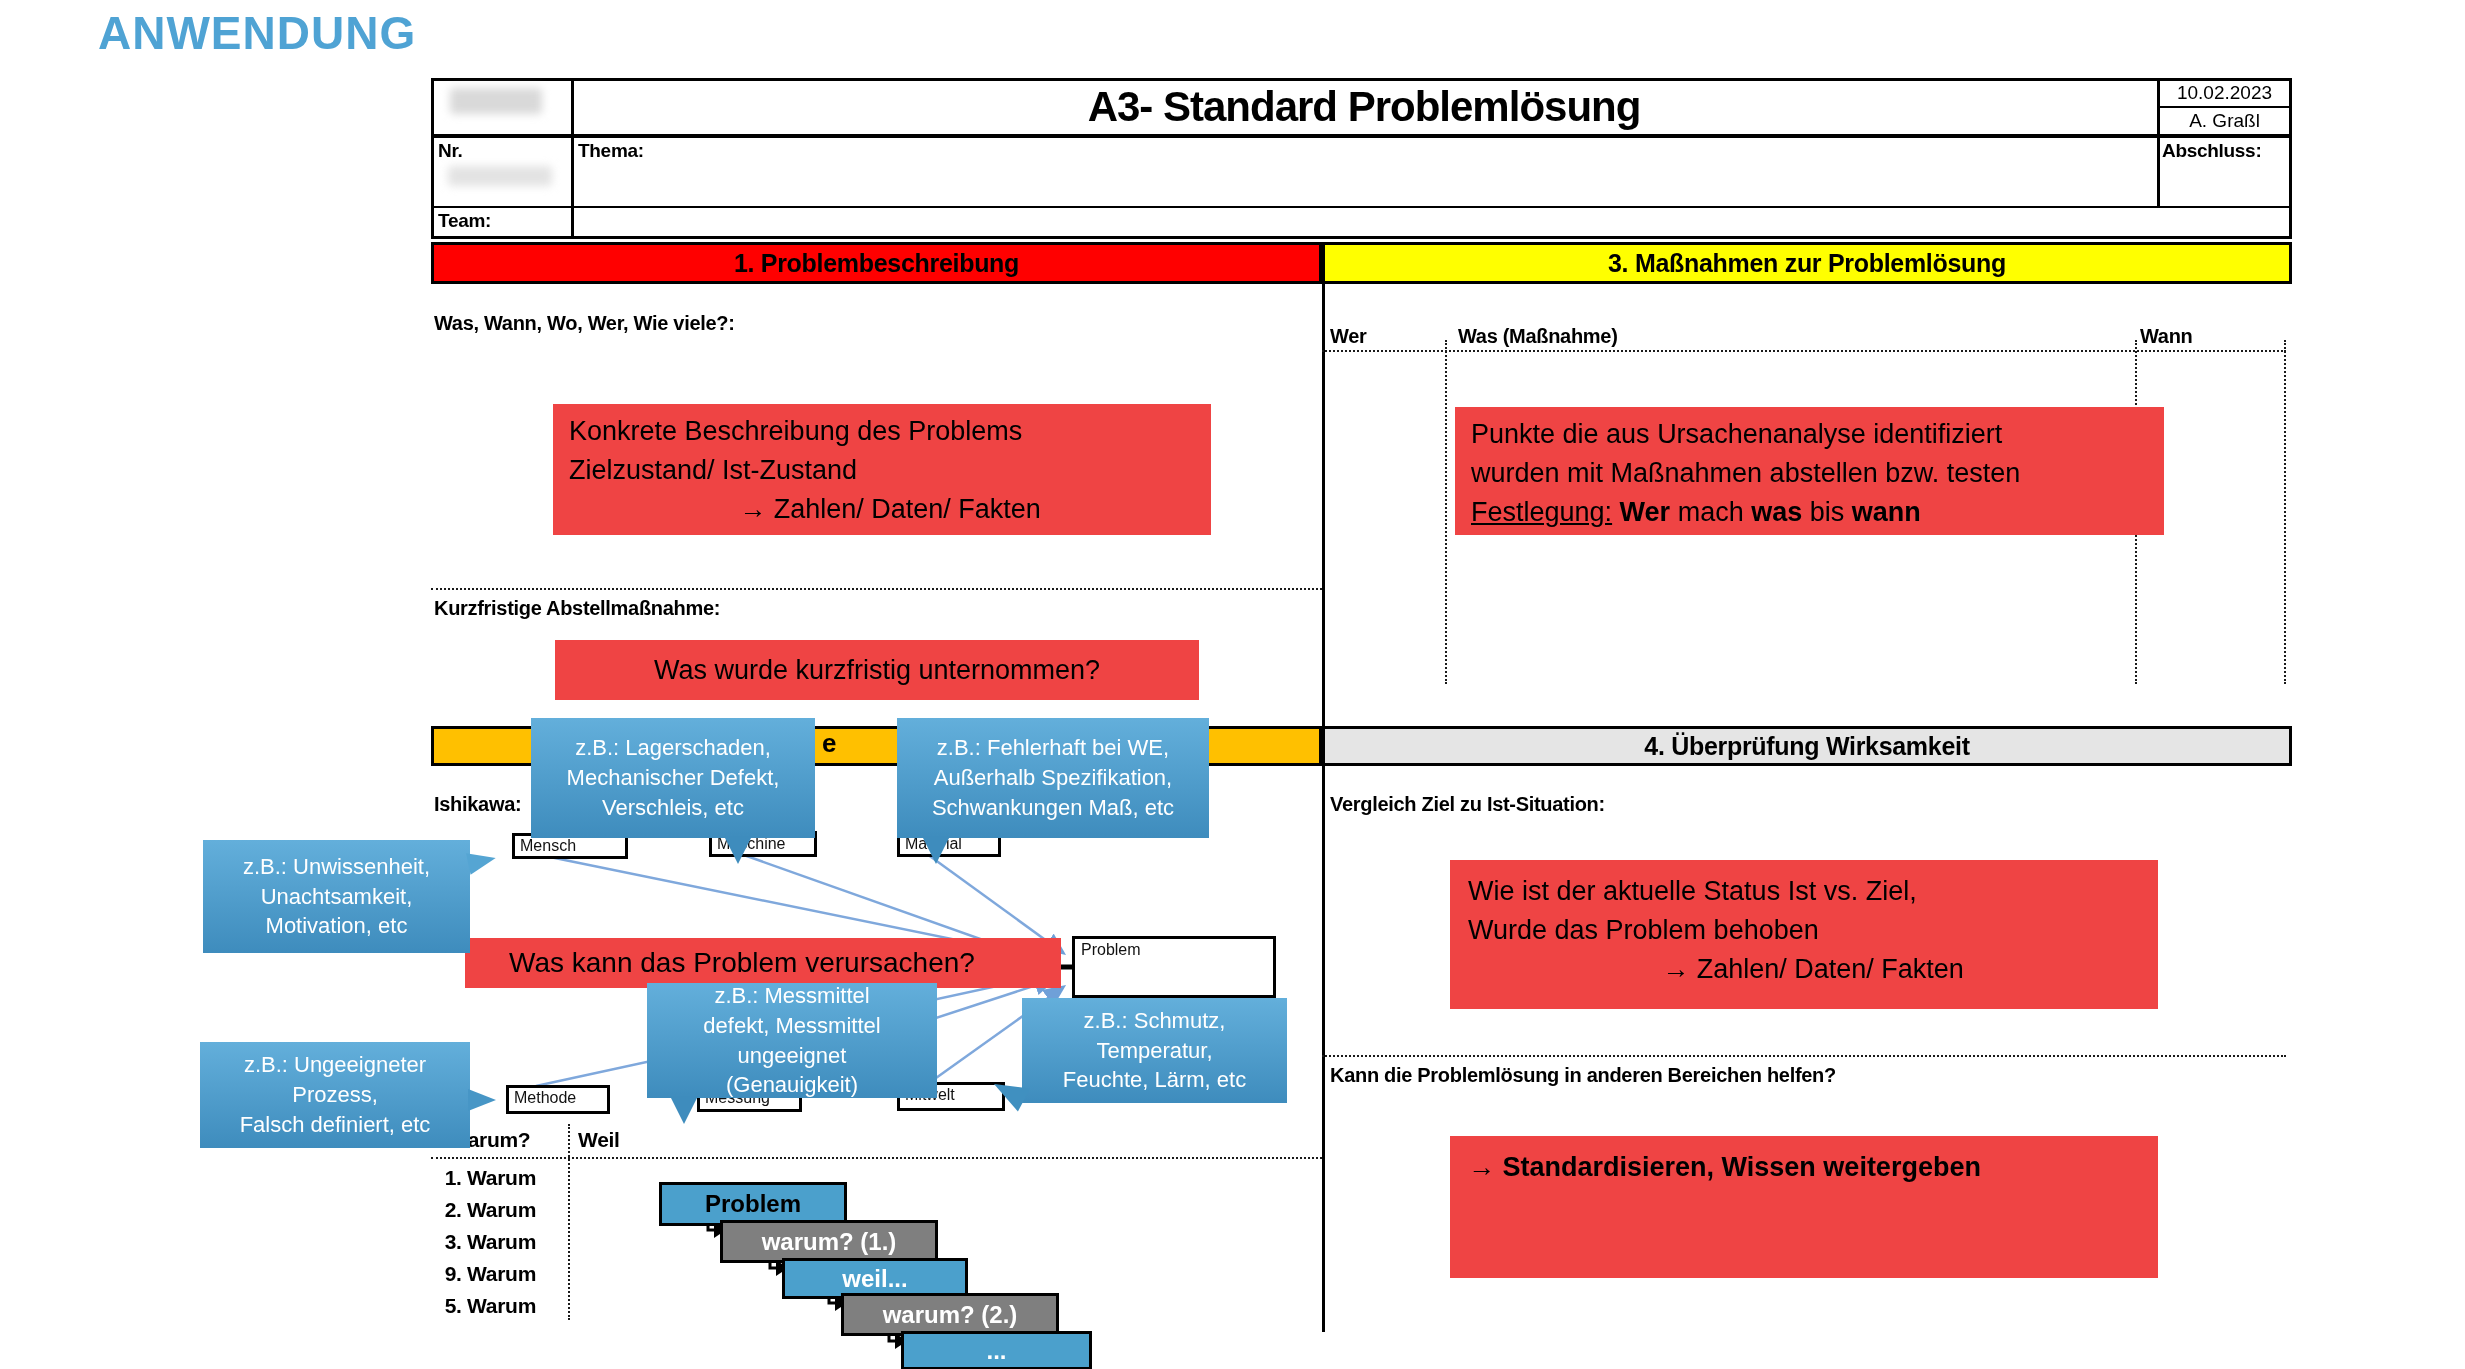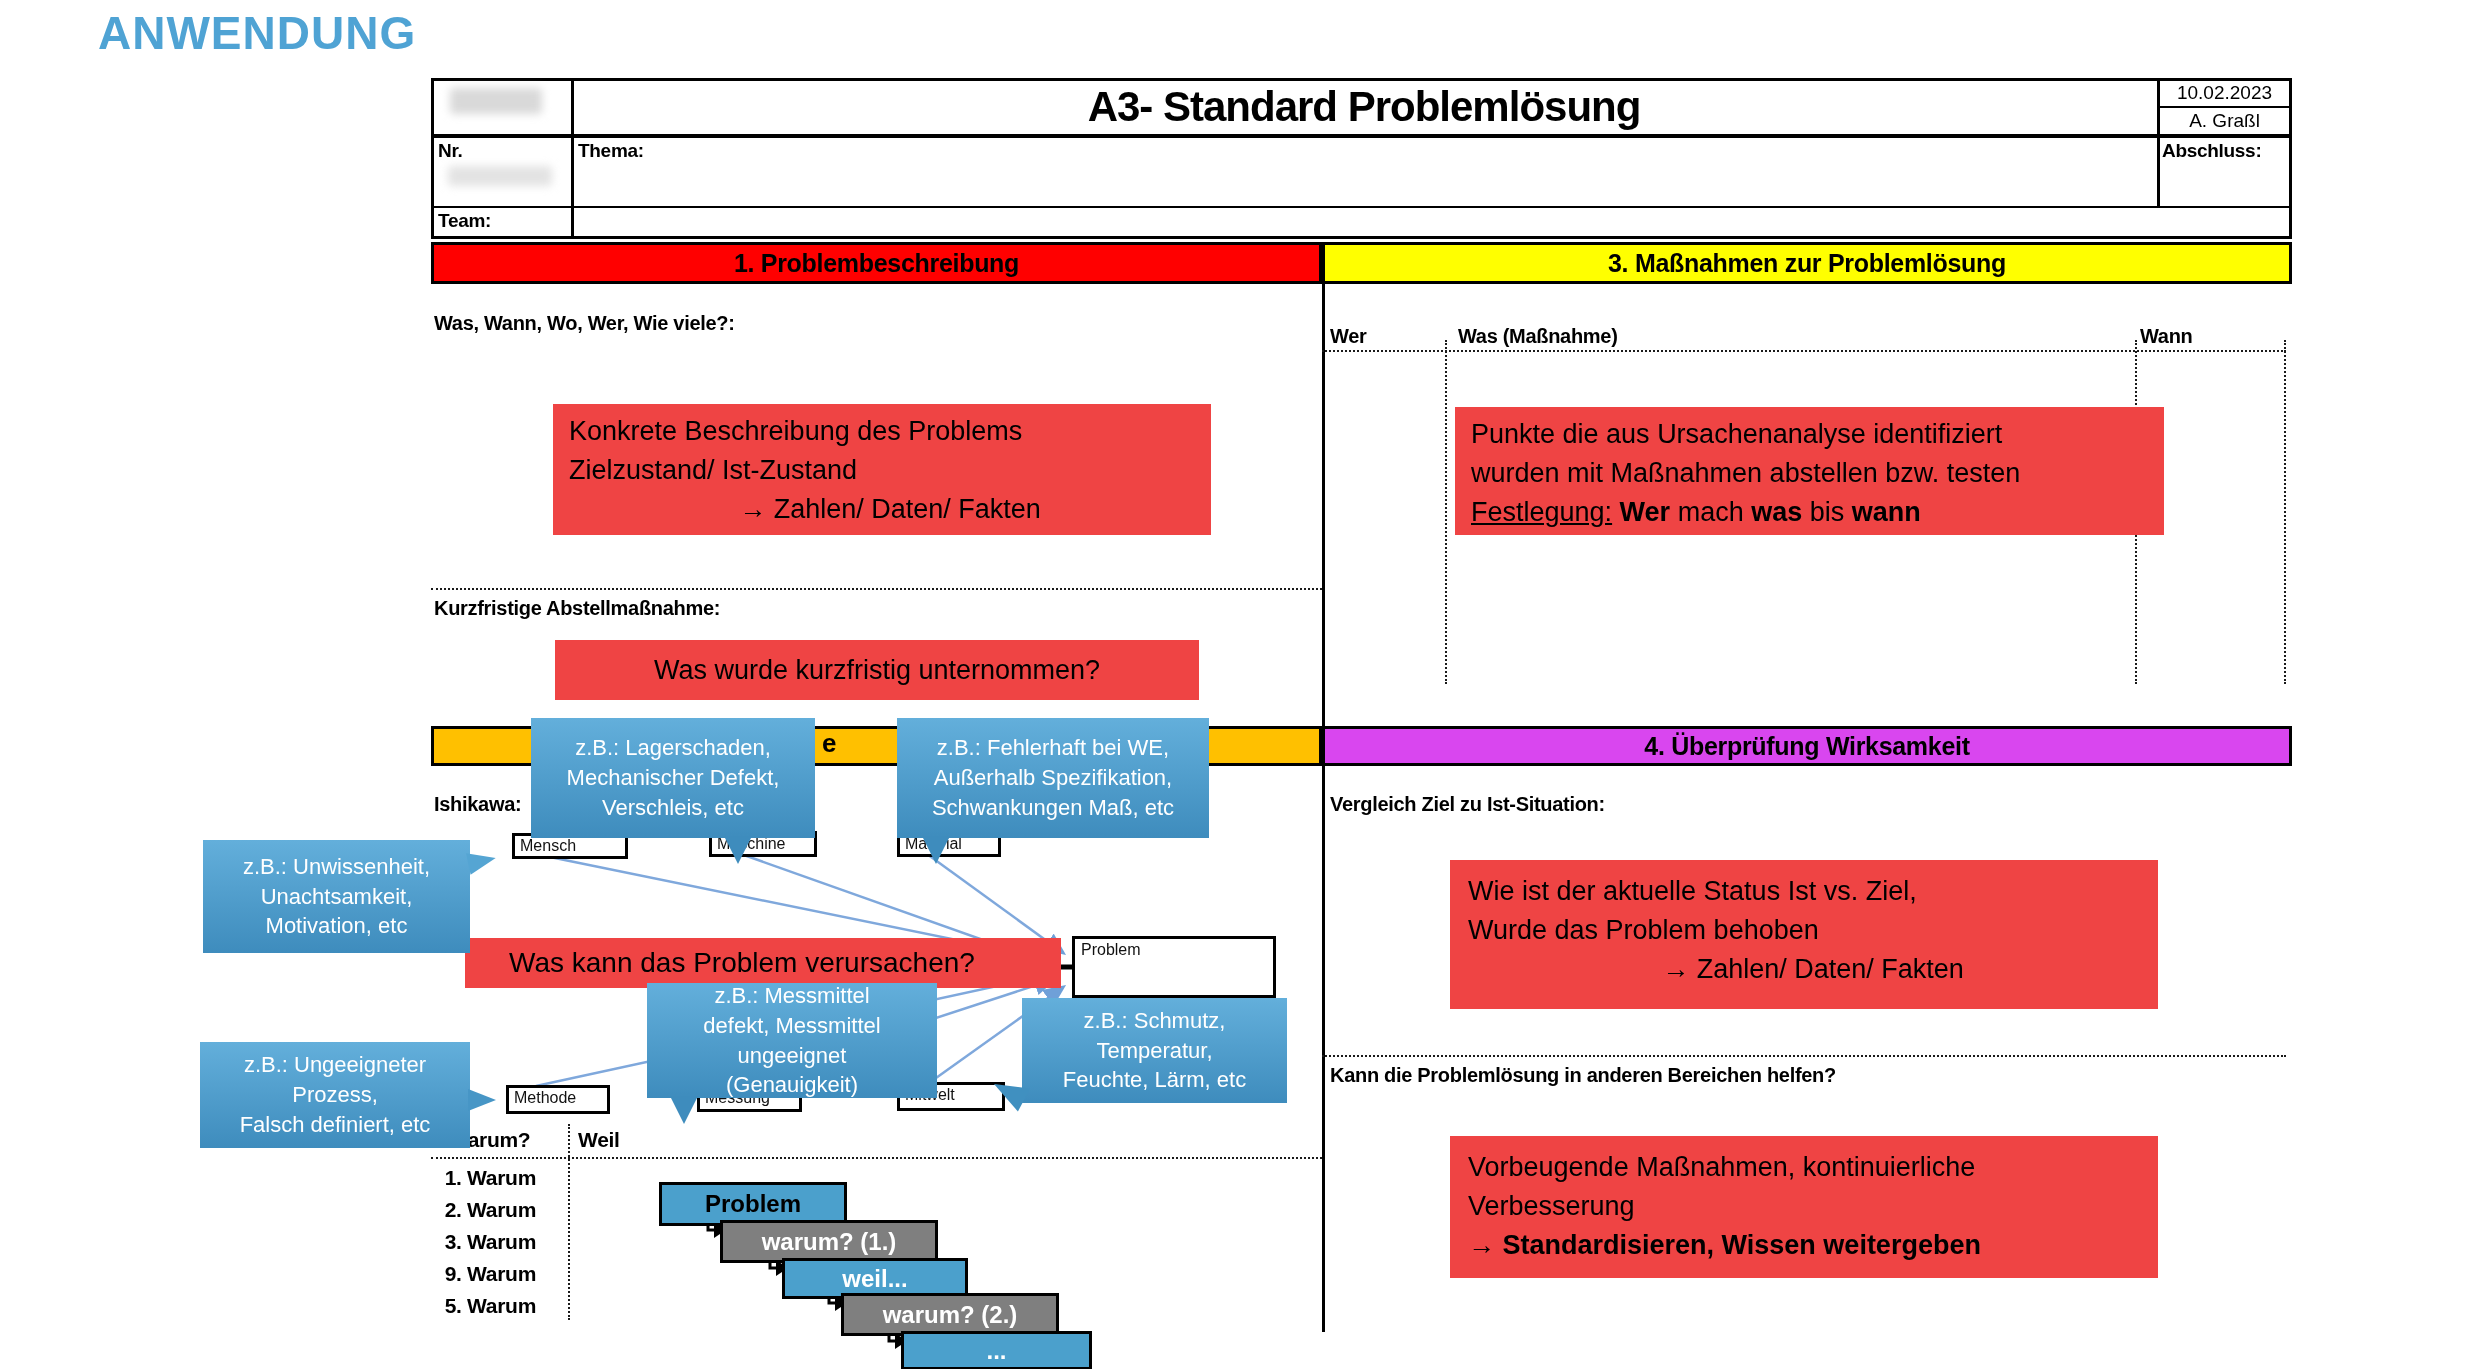--- a/index.html
+++ b/index.html
@@ -139,21 +139,21 @@
   <div class="abs cell-author">A. Graßl</div>
   <div class="abs lbl lbl-nr">Nr.</div>
   <div class="abs lbl lbl-thema">Thema:</div>
   <div class="abs lbl lbl-abschluss">Abschluss:</div>
   <div class="abs lbl lbl-team">Team:</div>
 
   <div class="abs bar bar-1" style="background:#FF0000;">1. Problembeschreibung</div>
   <div class="abs bar bar-3" style="background:#FFFF00;">3. Maßnahmen zur Problemlösung</div>
   <div class="abs bar bar-2" style="background:#FFC000;"></div>
   <div class="abs bar2-fragment">e</div>
-  <div class="abs bar bar-4" style="background:#d946ef;">4. Überprüfung Wirksamkeit</div>
+  <div class="abs bar bar-4" style="background:#e5e5e5;">4. Überprüfung Wirksamkeit</div>
 
   <div class="abs center-divider"></div>
   <div class="abs dash-h dash-right-top"></div>
   <div class="abs dash-v dash-v1"></div>
   <div class="abs dash-v dash-v2"></div>
   <div class="abs dash-v dash-v3"></div>
   <div class="abs dash-h dash-left-mid"></div>
   <div class="abs dash-h dash-left-bottom"></div>
   <div class="abs dash-h dash-right-bottom"></div>
   <div class="abs dash-v dotted-weil"></div>
@@ -185,22 +185,20 @@
 
   <div class="abs note note-q">Was kann das Problem verursachen?</div>
 
   <div class="abs note note-r2">
     <div class="ml">Wie ist der aktuelle Status Ist vs. Ziel,
 Wurde das Problem behoben</div>
     <div class="arrow-line">→ Zahlen/ Daten/ Fakten</div>
   </div>
 
   <div class="abs note note-r3">
-    <div class="ml">Vorbeugende Maßnahmen, kontinuierliche
-Verbesserung</div>
     <div class="b">→ Standardisieren, Wissen weitergeben</div>
   </div>
 
   <svg class="overlay" width="2465" height="1369" viewBox="0 0 2465 1369">
     <defs>
       <marker id="ab" markerWidth="9" markerHeight="8" refX="7" refY="4" orient="auto">
         <polygon points="0,0 9,4 0,8" fill="#6FA0D8"></polygon>
       </marker>
     </defs>
     <g stroke="#7FA8DC" stroke-width="2.5" fill="none">

